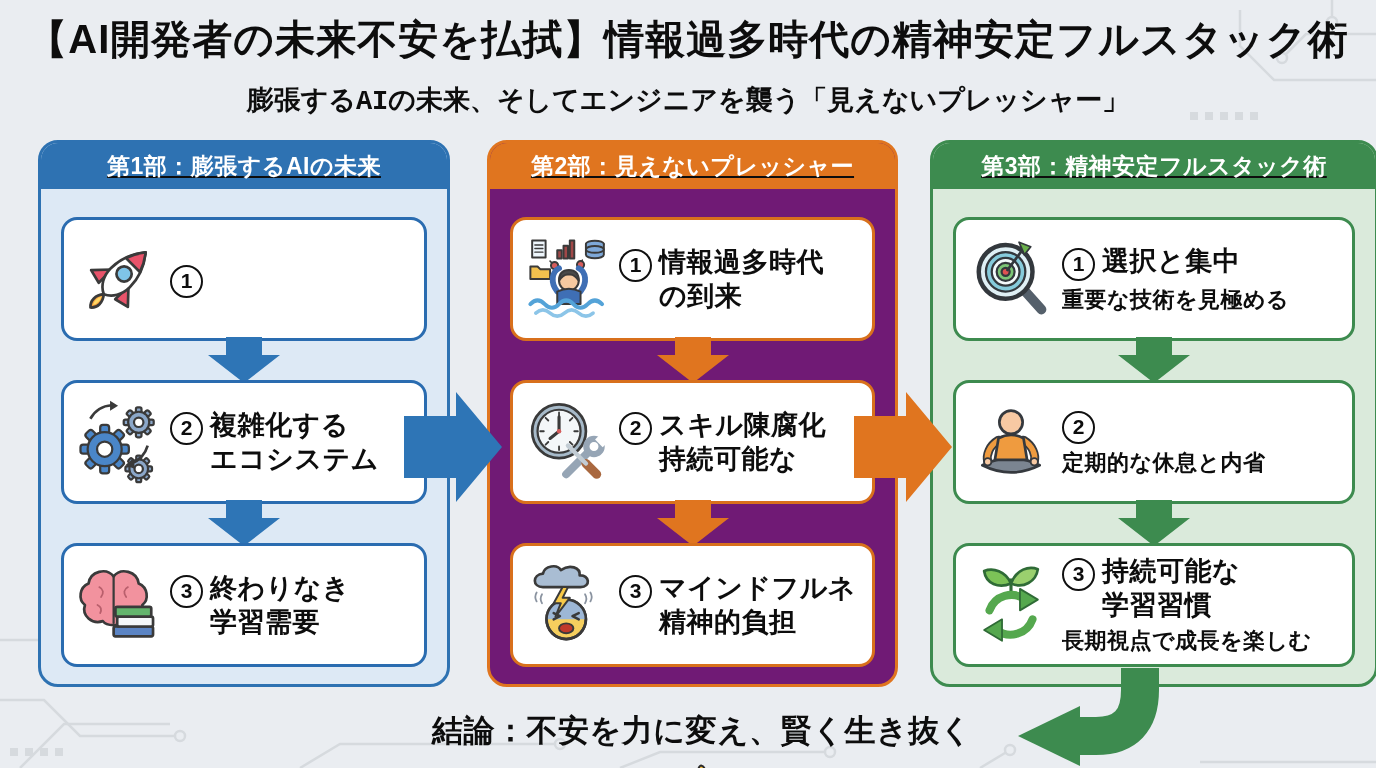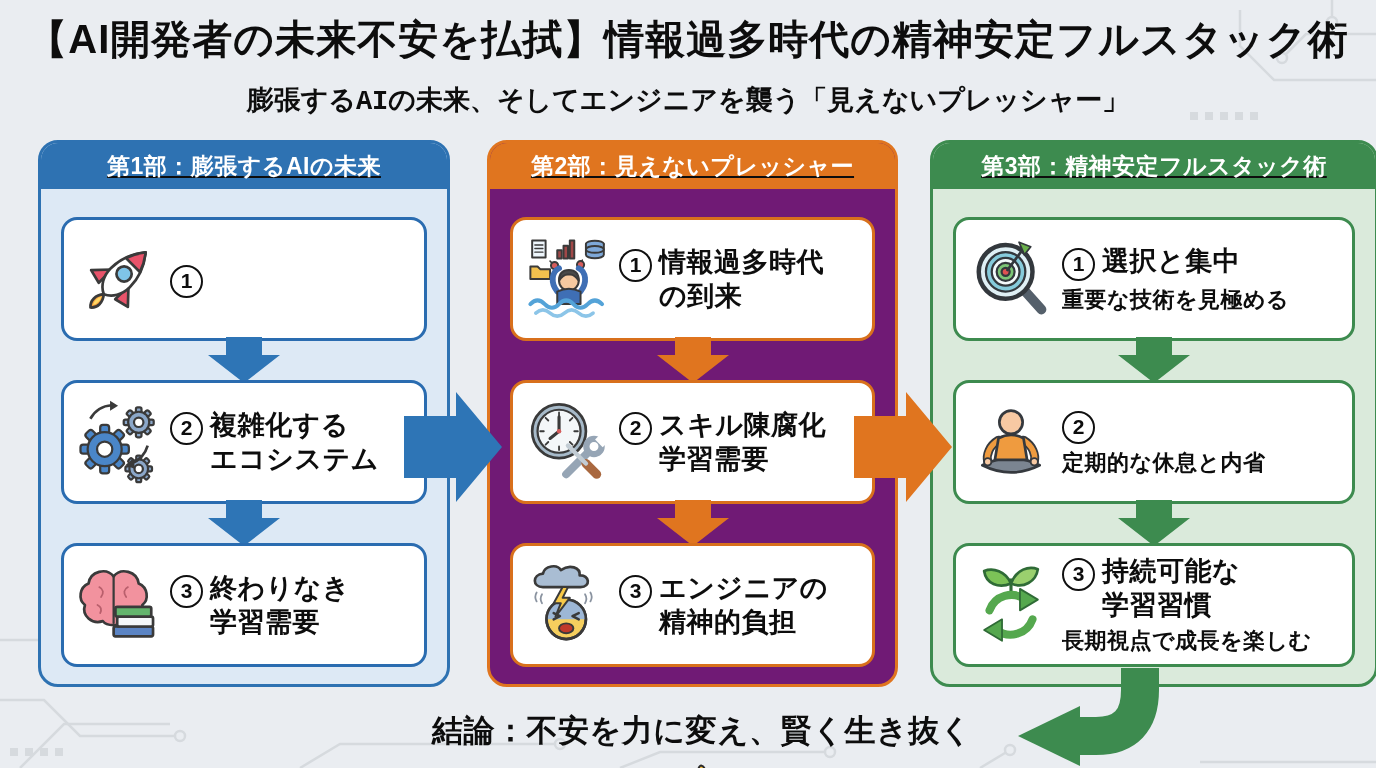--- a/index.html
+++ b/index.html
@@ -266,21 +266,21 @@
           <rect x="80" y="42" width="12" height="9" fill="#ffffff" stroke="none" transform="rotate(45 86 46)"></rect>
           <path d="M80 84 L68 72" stroke="#a9683f" stroke-width="10"></path>
           <path d="M68 72 L48 52" stroke="#c2ccd4" stroke-width="5"></path>
         </g>
       </svg>
     </div>
     <div class="box-body">
       <div class="box-row">
         <span class="num">2</span>
         <span class="title">スキル陳腐化
-学習需要</span>
+持続可能な</span>
       </div>
     </div>
   </div>
 
   <svg class="down-arrow da2" viewBox="0 0 72 46">
     <polygon points="18,0 54,0 54,18 72,18 36,46 0,18 18,18" fill="currentColor"></polygon>
   </svg>
 
   <div class="flow-box b3">
     <div class="box-icon">
@@ -299,21 +299,21 @@
               <path d="M19 36 q-3 5 0 10"></path>
             <path d="M73 34 q3 5 0 10"></path>
               <path d="M67 36 q3 5 0 10"></path>
           </g>
         </g>
       </svg>
     </div>
     <div class="box-body">
       <div class="box-row">
         <span class="num">3</span>
-        <span class="title">エンジニアの
+        <span class="title">マインドフルネ
 精神的負担</span>
       </div>
     </div>
   </div>
 </div>
 
 <div class="panel p3">
   <div class="panel-header">第3部：精神安定フルスタック術</div>
 
   <div class="flow-box b1">

